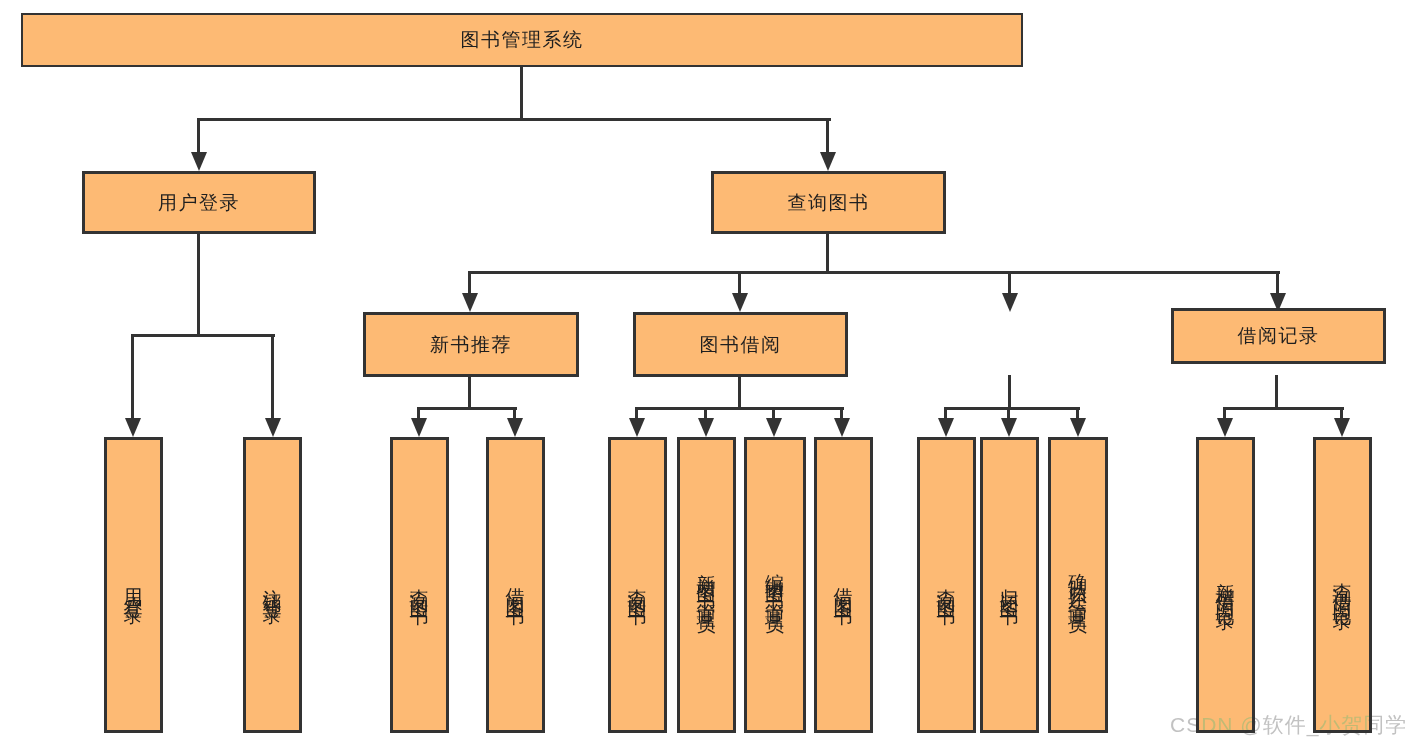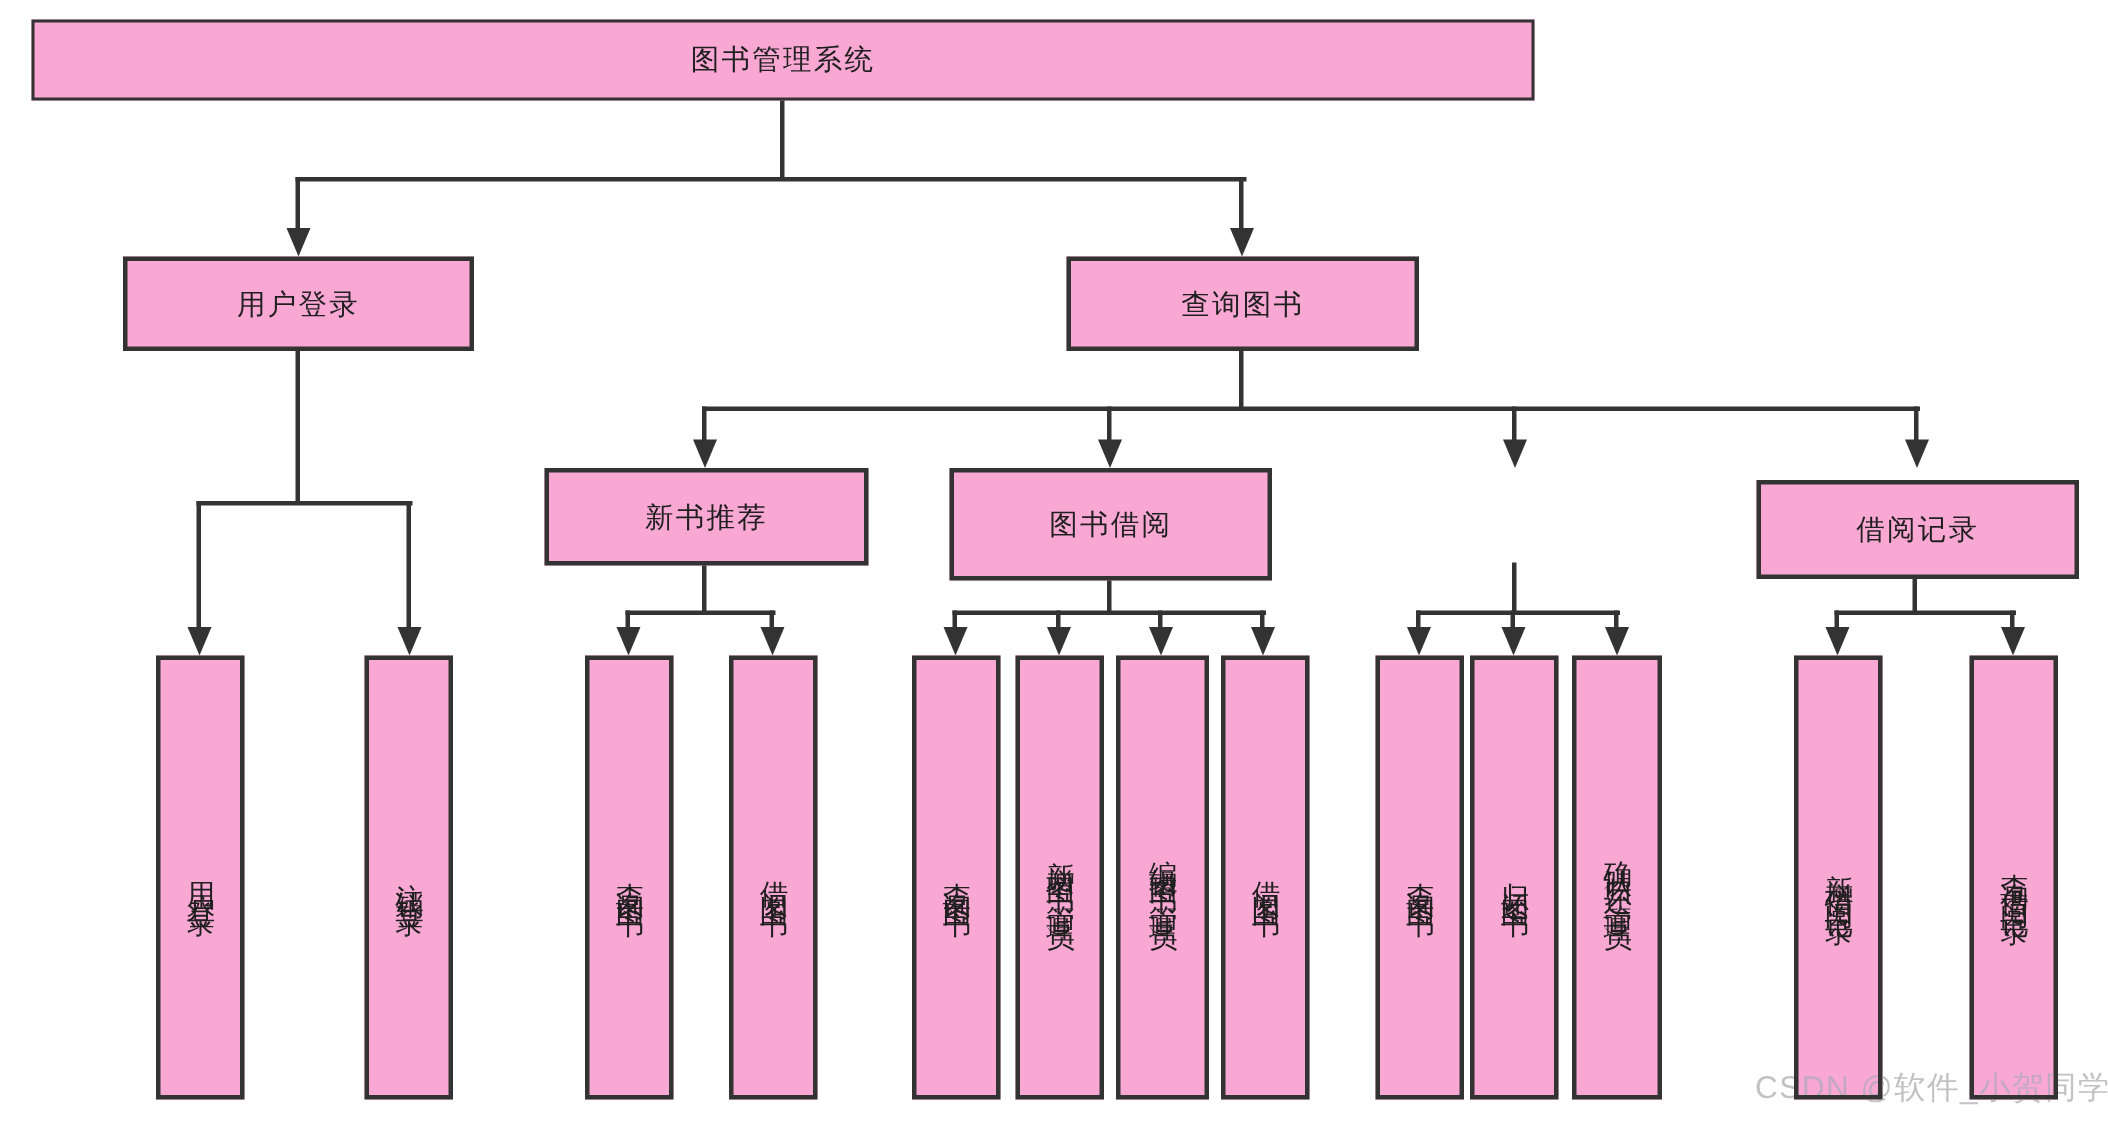--- a/index.html
+++ b/index.html
@@ -4,21 +4,21 @@
 <style>
   html,body{margin:0;padding:0;background:#fff;}
   #stage{
     position:relative;width:1405px;height:747px;overflow:hidden;
     background:var(--background,#ffffff);
     font-family:"Liberation Sans", sans-serif;
   }
   .box{
     position:absolute;box-sizing:border-box;
     border:3px solid var(--line,#333333);
-    background:#f9a8d4;
+    background:#fdba74;
     display:flex;align-items:center;justify-content:center;
     z-index:3;
   }
   .box.root{border-width:2px;}
   .box span{
     color:var(--text,#1f1f1f);
     font-size:19px;letter-spacing:1.5px;white-space:nowrap;
   }
   .leaf span{
     writing-mode:vertical-rl;text-orientation:mixed;
@@ -54,26 +54,26 @@
   </div>
 
   <div class="box" style="left:711px;top:171px;width:235px;height:63px">
     <span>查询图书</span>
   </div>
 
   <div class="box" style="left:363px;top:312px;width:216px;height:65px">
     <span>新书推荐</span>
   </div>
 
-  <div class="box" style="left:633px;top:312px;width:215px;height:75px">
+  <div class="box" style="left:633px;top:312px;width:215px;height:65px">
     <span>图书借阅</span>
   </div>
 
 
-  <div class="box" style="left:1171px;top:320px;width:215px;height:66px">
+  <div class="box" style="left:1171px;top:308px;width:215px;height:56px">
     <span>借阅记录</span>
   </div>
 
   <div class="box leaf" style="left:104px;top:437px;width:59px;height:296px">
     <span>用户登录</span>
   </div>
   <div class="box leaf" style="left:243px;top:437px;width:59px;height:296px">
     <span>注销登录</span>
   </div>
 

